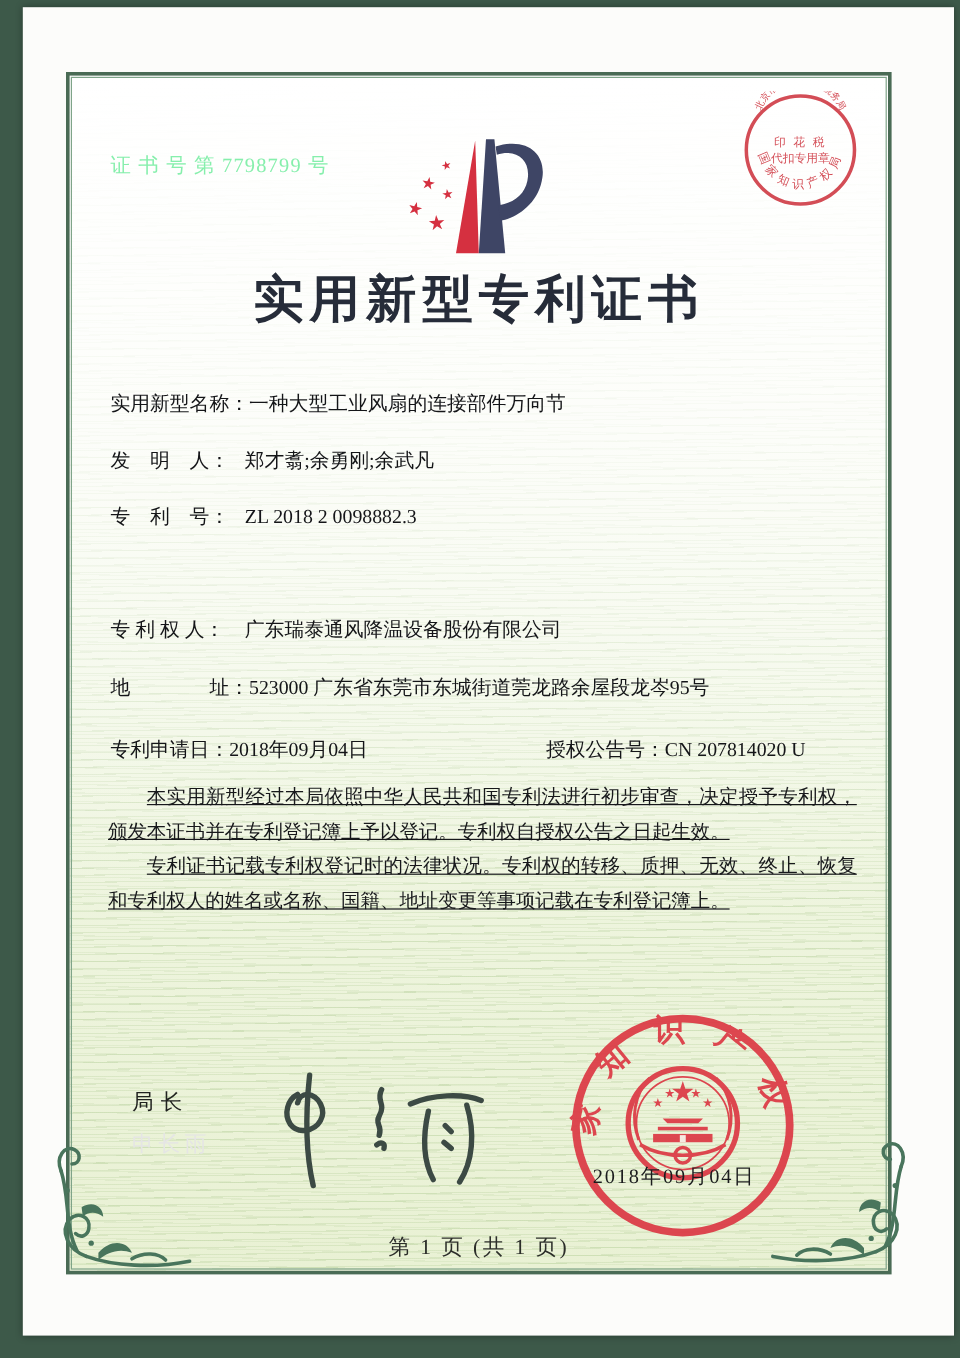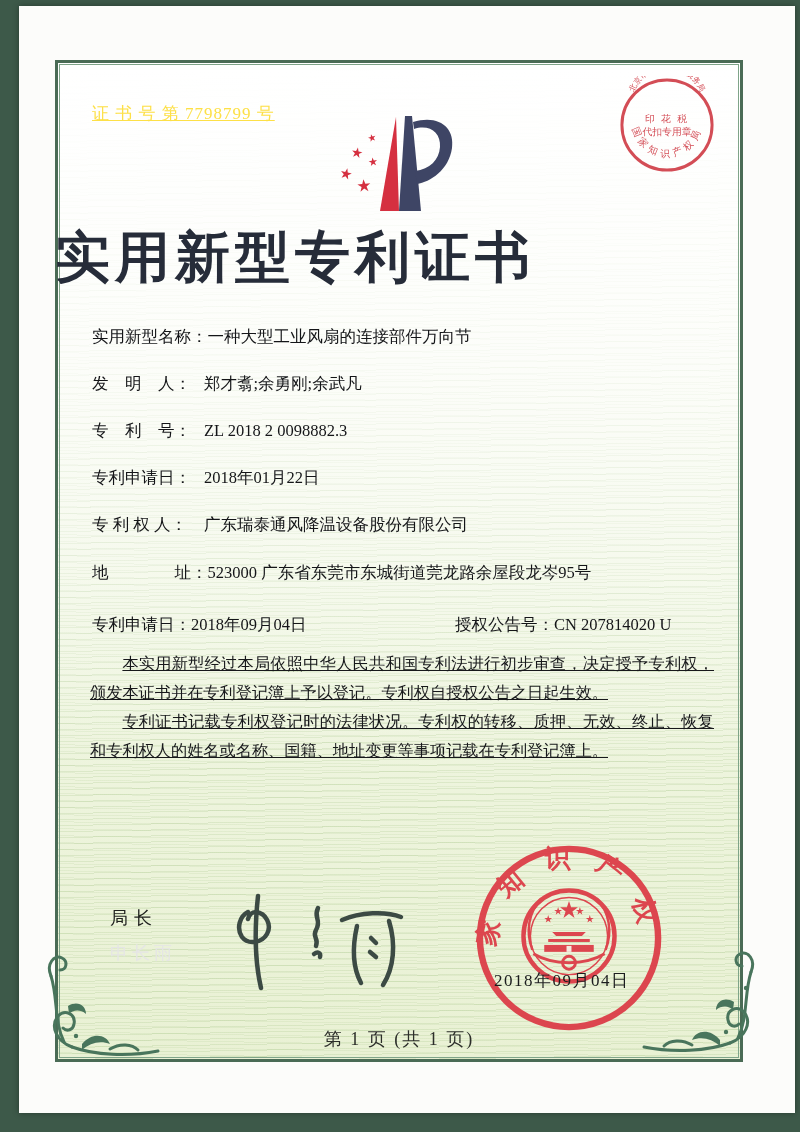--- a/index.html
+++ b/index.html
@@ -7,22 +7,22 @@
   .page{position:relative;width:800px;height:1132px;background:#3d5949;overflow:hidden;}
   .paper{position:absolute;left:19px;top:6px;right:5px;bottom:19px;background:#fcfcfa;box-shadow:0 0 6px rgba(0,0,0,.35);}
   .frame{position:absolute;left:55px;top:60px;width:688px;height:1002px;border:3px solid #4a6b55;box-sizing:border-box;
     background:
       linear-gradient(180deg,#ffffff 0%,rgba(255,255,255,.72) 30%,rgba(255,255,255,0) 70%),
       repeating-linear-gradient(179deg,rgba(125,170,90,.16) 0 1px,transparent 1px 6px),
       repeating-linear-gradient(181deg,rgba(125,170,90,.10) 0 1px,transparent 1px 7px),
       linear-gradient(180deg,#fbfcf5 0%,#f0f6e2 55%,#e9f1d4 100%);}
   .frame::after{content:'';position:absolute;inset:1px;border:1px solid #7fa489;pointer-events:none;}
   .abs{position:absolute;}
-  .cert-no{left:92px;top:102px;font-size:17px;letter-spacing:1px;color:#fde047;text-decoration:underline;}
-  .title{left:55px;top:221px;width:688px;font-size:55px;font-weight:bold;letter-spacing:5px;color:#262c39;}
+  .cert-no{left:92px;top:126px;font-size:17px;letter-spacing:1px;color:#86efac;}
+  .title{left:55px;top:221px;width:688px;text-align:center;font-size:42px;font-weight:bold;letter-spacing:5px;color:#262c39;}
   .field-row{left:92px;width:630px;font-size:16.5px;color:#141518;white-space:nowrap;}
   .field-label{display:inline-block;min-width:112px;}
   .grant-no{position:absolute;left:363px;top:0;}
   .body-text{left:90px;top:650px;width:624px;}
   .body-text p{margin:0;font-size:16.2px;line-height:29px;text-indent:2em;text-align:justify;color:#17181b;text-decoration:underline;}
   .sign-title{left:110px;top:906px;font-size:18px;letter-spacing:6px;color:#20221f;text-align:center;}
   .sign-name{left:110px;top:941px;font-size:18px;letter-spacing:4px;color:#e5e5e5;}
   .seal-date{left:494px;top:969px;font-size:17px;letter-spacing:1.5px;color:#1b1c1e;z-index:6;}
   .footer{left:55px;top:1027px;width:688px;text-align:center;font-size:18px;letter-spacing:2px;color:#2c2e2a;}
   .gov-seal{left:470px;top:839px;z-index:5;opacity:.93;}
@@ -82,23 +82,20 @@
   <div class="abs title">实用新型专利证书</div>
 
   <div class="abs field-row" style="top:326px">
     <span class="field-label">实用新型名称：</span><span>一种大型工业风扇的连接部件万向节</span>
   </div>
   <div class="abs field-row" style="top:373px">
     <span class="field-label">发　明　人：</span><span>郑才翥;余勇刚;余武凡</span>
   </div>
   <div class="abs field-row" style="top:420px">
     <span class="field-label">专　利　号：</span><span>ZL 2018 2 0098882.3</span>
-  </div>
-  <div class="abs field-row" style="top:467px">
-    <span class="field-label">专利申请日：</span><span>2018年01月22日</span>
   </div>
   <div class="abs field-row" style="top:514px">
     <span class="field-label">专 利 权 人：</span><span>广东瑞泰通风降温设备股份有限公司</span>
   </div>
   <div class="abs field-row" style="top:562px">
     <span class="field-label">地　　　　址：</span><span>523000 广东省东莞市东城街道莞龙路余屋段龙岑95号</span>
   </div>
   <div class="abs field-row" style="top:614px">
     <span>专利申请日：</span><span>2018年09月04日</span>
     <span class="grant-no"><span>授权公告号：</span><span>CN 207814020 U</span></span>

